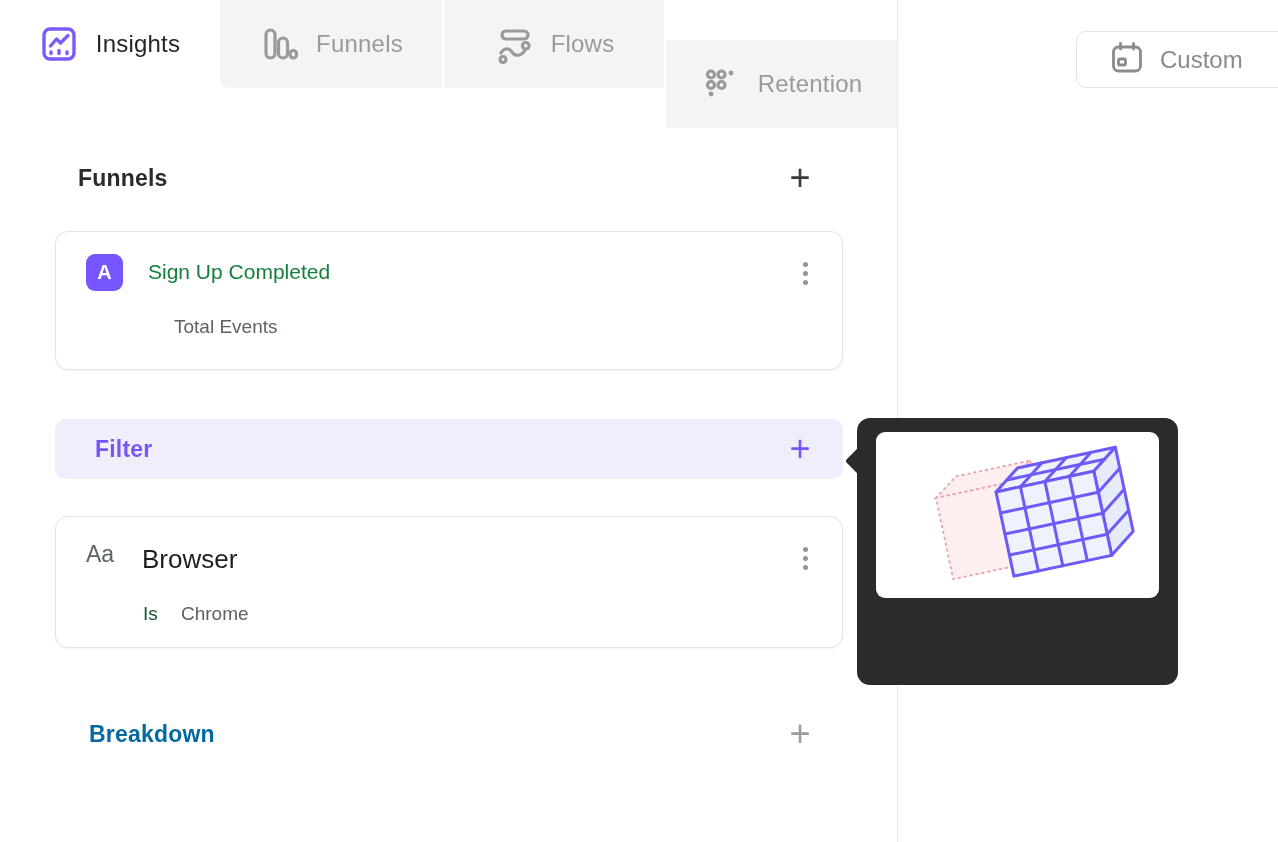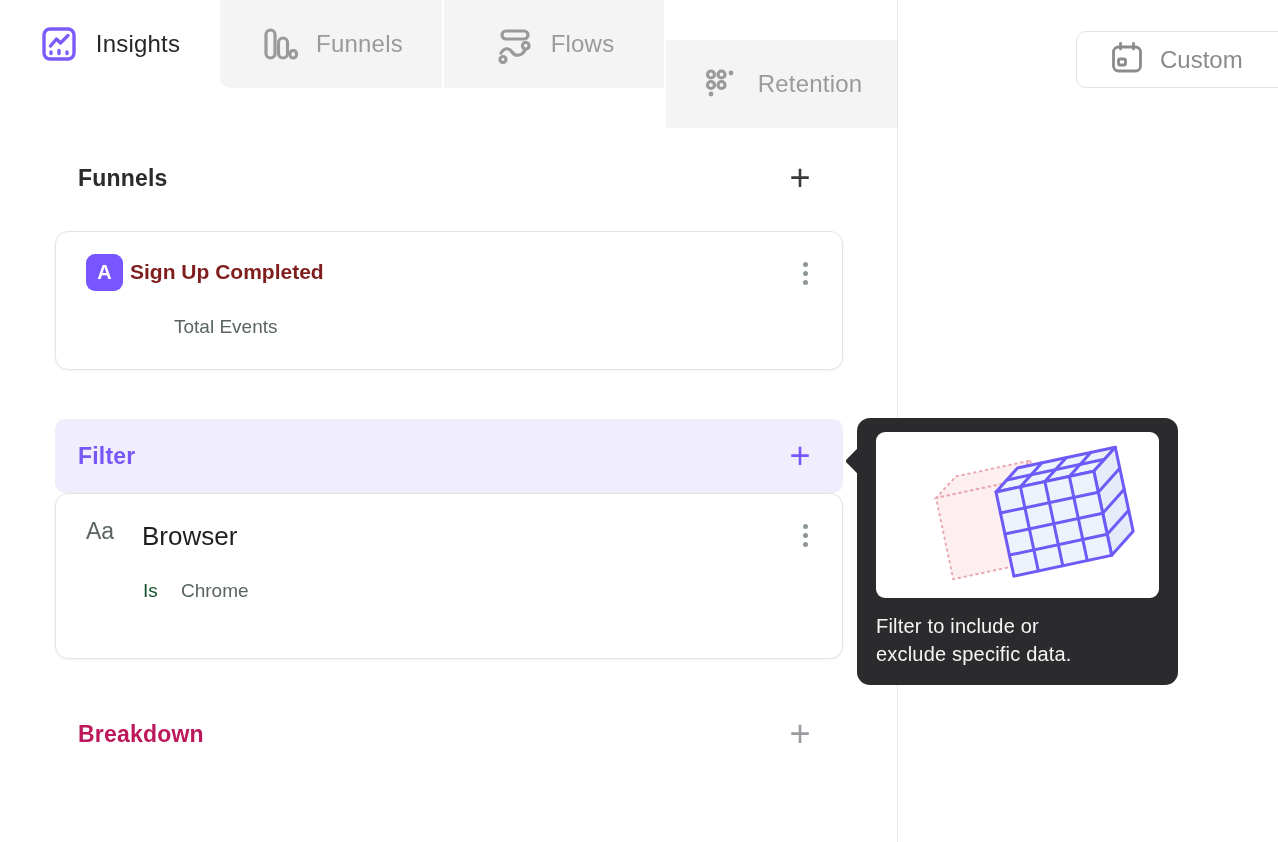--- a/index.html
+++ b/index.html
@@ -27,50 +27,50 @@
     display:flex; align-items:center; gap:15px; padding-left:32px; cursor:pointer; }
   .custom-btn .lbl { font-size:24px; color:#8b8b8b; }
 
   
   .section-head { position:absolute; left:55px; width:788px; height:34px;
     display:flex; align-items:center; justify-content:space-between;
     padding:0 26px 0 23px; }
   .section-head.metrics   { top:161px; }
   .section-head.breakdown { top:717px; }
   .sec-title { font-size:23px; font-weight:700; color:#2b2b2e; letter-spacing:.2px; }
-  .sec-title.gray { color:#be185d; }
+  .sec-title.gray { color:#0369a1;margin-left:11px; }
   .plus-btn { width:34px; height:34px; border:none; background:transparent; cursor:pointer;
     font-family:"Liberation Sans",sans-serif; font-size:36px; font-weight:300; line-height:32px;
     color:#3a3a3e; text-align:center; padding:0; }
   .plus-btn.gray   { color:#9b9ba0; }
   .plus-btn.purple { color:#7856FF; }
 
   .card { position:absolute; left:55px; width:788px; background:#fff;
     border:1px solid #e4e4e7; border-radius:13px; box-shadow:0 1px 3px rgba(25,25,45,.05);
     cursor:pointer; }
   .card.metric { top:231px; height:139px; }
-  .card.prop   { top:493px; height:166px; }
+  .card.prop   { top:516px; height:132px; }
 
   .badge { position:absolute; left:30px; top:22px; width:37px; height:37px;
     background:#7856FF; border-radius:9px; color:#fff; font-size:20px; font-weight:700;
     display:flex; align-items:center; justify-content:center; }
-  .card-title { position:absolute; left:74px; top:28px; font-size:21px; font-weight:700; color:#7f1d1d; }
+  .card-title { position:absolute; left:92px; top:28px; font-size:21px; font-weight:400; color:#15803d; }
   .card-sub   { position:absolute; left:118px; top:84px; font-size:19px; color:#5a6563; }
   .kebab { position:absolute; right:24px; top:20px; width:26px; height:42px;
     display:flex; flex-direction:column; align-items:center; justify-content:center; gap:4px; cursor:pointer; }
   .kebab i { width:5px; height:5px; border-radius:50%; background:#8f9696; }
 
   .aa-icon { position:absolute; left:30px; top:24px; font-size:23px; font-weight:500; color:#5a6563; }
   .prop-title { position:absolute; left:86px; top:27px; font-size:26px; font-weight:500; color:#1f1f23; }
   .prop-op  { position:absolute; left:87px;  top:86px; font-size:19px; color:#14532d; }
   .prop-val { position:absolute; left:125px; top:86px; font-size:19px; color:#5a6563; }
 
-  .filter-row { position:absolute; left:55px; top:419px; width:788px; height:74px;
+  .filter-row { position:absolute; left:55px; top:419px; width:788px; height:60px;
     background:#f0edfc; border-radius:10px; display:flex; align-items:center;
-    justify-content:space-between; padding:0 26px 0 23px; cursor:pointer; }
+    justify-content:space-between; padding:0 26px 0 40px; cursor:pointer; }
   .filter-row .sec-title { color:#7857f9; }
 
   
   .tooltip { position:absolute; left:857px; top:418px; width:321px; height:267px;
     background:#2b2b2e; border-radius:13px; z-index:5; }
   .tooltip-arrow { position:absolute; left:-8px; top:33px; width:20px; height:20px;
     background:#2b2b2e; border-radius:3px; transform:rotate(45deg); }
   .tooltip-img { position:absolute; left:19px; top:14px; width:283px; height:166px;
     background:#fff; border-radius:9px; display:flex; align-items:center; justify-content:center; }
   .tooltip-img svg { overflow:visible; }
@@ -206,14 +206,13 @@
         <line x1="25" y1="0" x2="51" y2="-19"></line>
           <line x1="50" y1="0" x2="76" y2="-19"></line>
           <line x1="75" y1="0" x2="101" y2="-19"></line>
         <line x1="13" y1="-9.5" x2="113" y2="-9.5"></line>
         <line x1="100" y1="21.5" x2="126" y2="2.5"></line>
           <line x1="100" y1="43" x2="126" y2="24"></line>
           <line x1="100" y1="64.5" x2="126" y2="45.5"></line>
       </g>
     </svg>
   </div>
-  <p class="tooltip-text"><span>Filter to include or</span><br><span>exclude specific data.</span></p>
 </div>
 
 </body></html>

